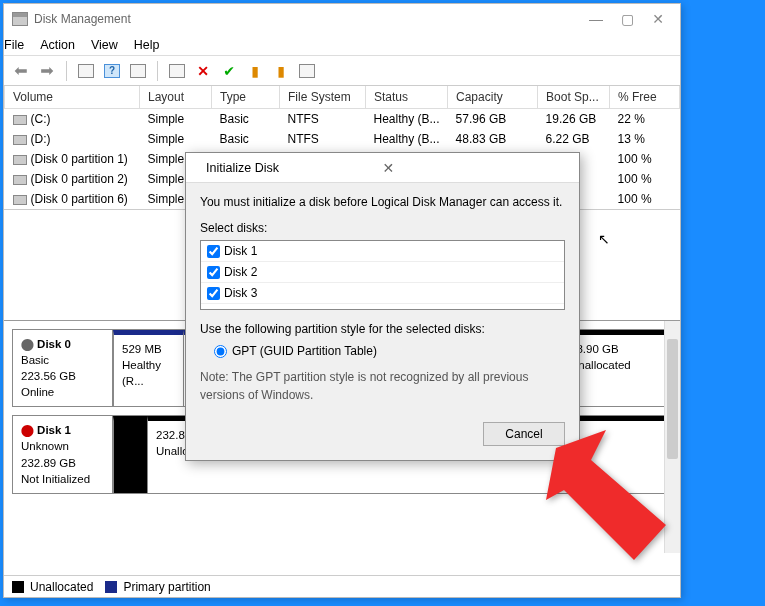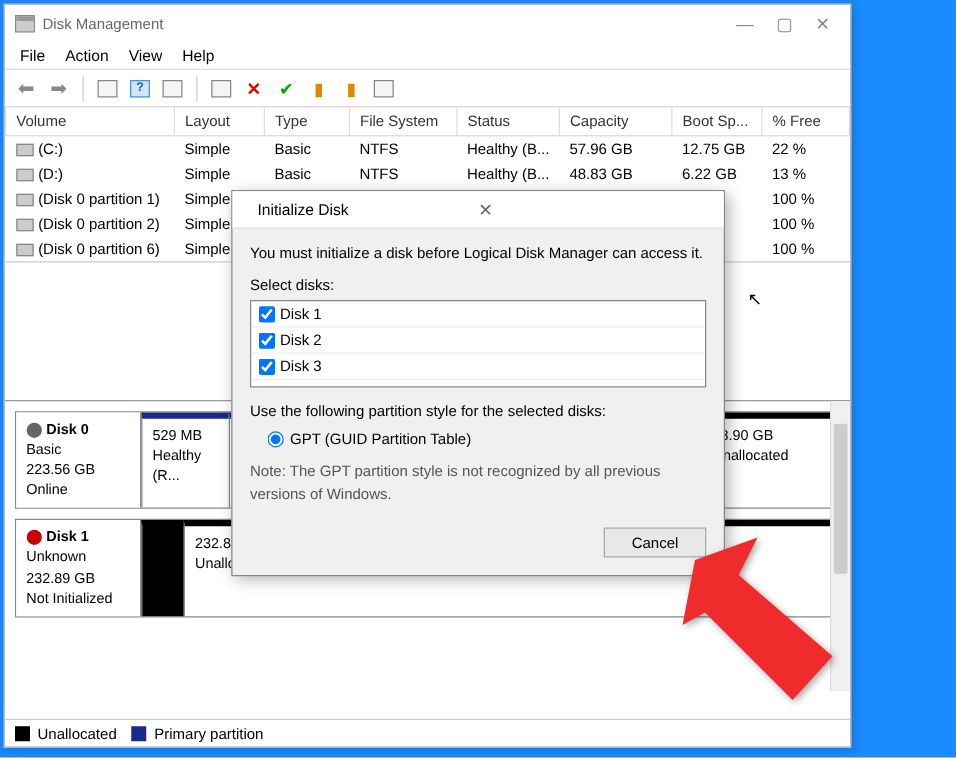--- a/index.html
+++ b/index.html
@@ -2,21 +2,21 @@
 <html><head>
 <meta charset="utf-8">
 <style>
 * { box-sizing: border-box; margin: 0; padding: 0; font-family: "Segoe UI", Tahoma, sans-serif; }
 body { background: #1a8cff; width: 765px; height: 606px; overflow: hidden; position: relative; }
 .window { position: absolute; left: 3px; top: 3px; width: 678px; height: 595px; background: #fff; border: 1px solid #bbb; box-shadow: 2px 2px 8px rgba(0,0,0,0.2); }
 .titlebar { height: 30px; display: flex; align-items: center; padding: 0 8px; font-size: 12px; color: #666; }
 .titlebar-icon { width: 16px; height: 14px; background: linear-gradient(#999 30%, #ccc 30%); margin-right: 6px; border: 1px solid #888; }
 .titlebar-title { flex: 1; }
 .titlebar-btns { display: flex; gap: 18px; color: #888; font-size: 14px; padding-right: 8px; }
-.menubar { height: 22px; display: flex; gap: 16px; padding: 0 12px; font-size: 12.5px; align-items: center; border-bottom: 1px solid #ddd; }
+.menubar { height: 22px; display: flex; gap: 16px; padding: 0 0; font-size: 12.5px; align-items: center; border-bottom: 1px solid #ddd; }
 .menubar span { cursor: default; }
 .toolbar { height: 30px; display: flex; align-items: center; gap: 4px; padding: 2px 6px; border-bottom: 1px solid #ccc; }
 .tb-sep { width: 1px; height: 20px; background: #ccc; margin: 0 4px; }
 .tb-btn { width: 22px; height: 22px; display: flex; align-items: center; justify-content: center; font-size: 14px; color: #555; border: 1px solid transparent; }
 .tb-btn.arrow { font-size: 16px; color: #888; }
 .tb-btn.red { color: #d00; font-weight: bold; }
 .tb-btn.green { color: #0a0; }
 .tb-btn.orange { color: #d80; }
 .tb-box { width:16px; height:14px; border:1px solid #888; background:#f5f5f5; }
 .tb-qbox { width:16px; height:14px; border:1px solid #4a90d9; background:#cfe6fa; display:flex; align-items:center; justify-content:center; font-size:10px; color:#2266aa; font-weight:bold; }
@@ -130,21 +130,21 @@
         </tr>
           </thead>
         <tbody id="volrows">
             <tr>
               <td><span class="vol-icon"></span>(C:)</td>
               <td>Simple</td>
               <td>Basic</td>
               <td>NTFS</td>
               <td>Healthy (B...</td>
               <td>57.96 GB</td>
-              <td>12.75 GB</td>
+              <td>19.26 GB</td>
               <td>22 %</td>
             </tr>
             <tr>
               <td><span class="vol-icon"></span>(D:)</td>
               <td>Simple</td>
               <td>Basic</td>
               <td>NTFS</td>
               <td>Healthy (B...</td>
               <td>48.83 GB</td>
               <td>6.22 GB</td>

